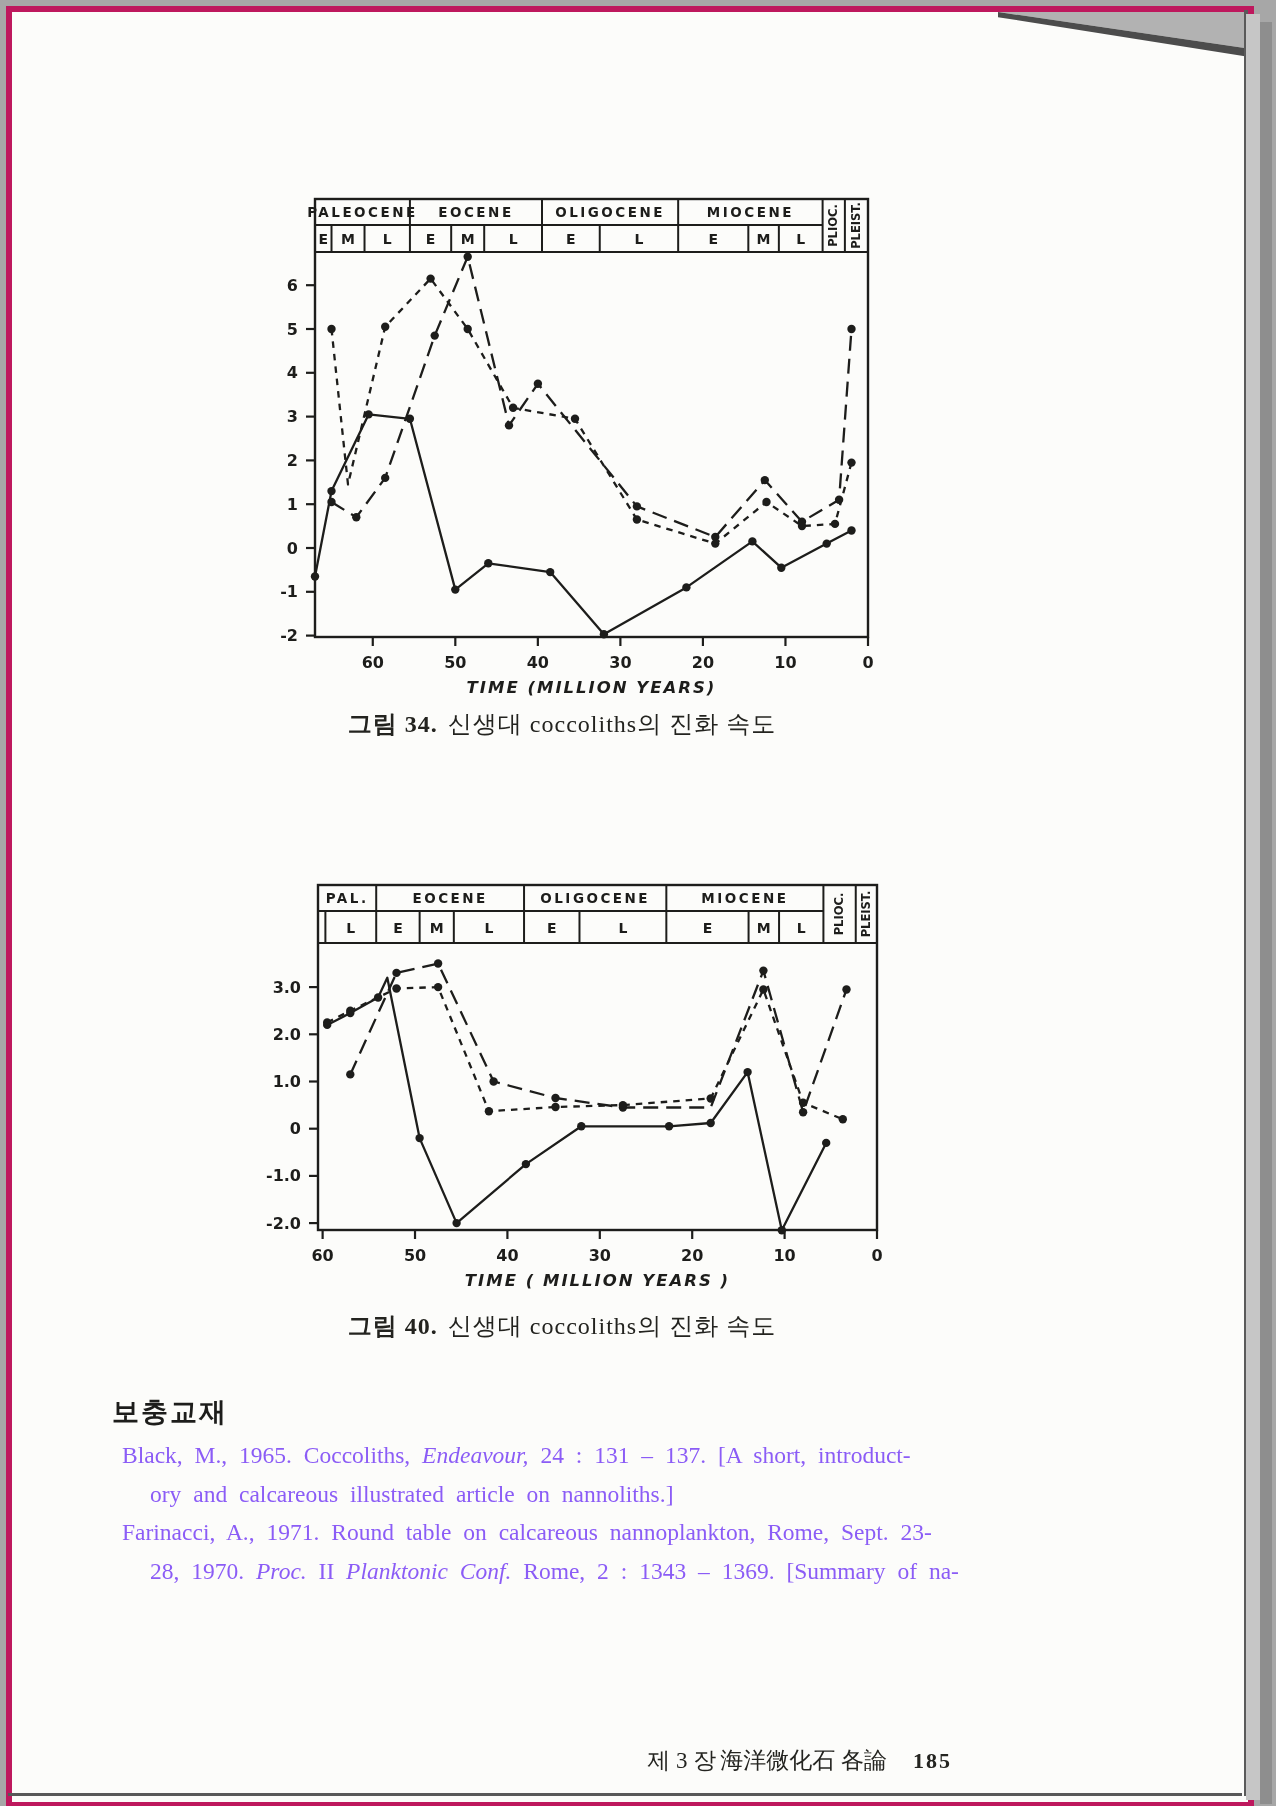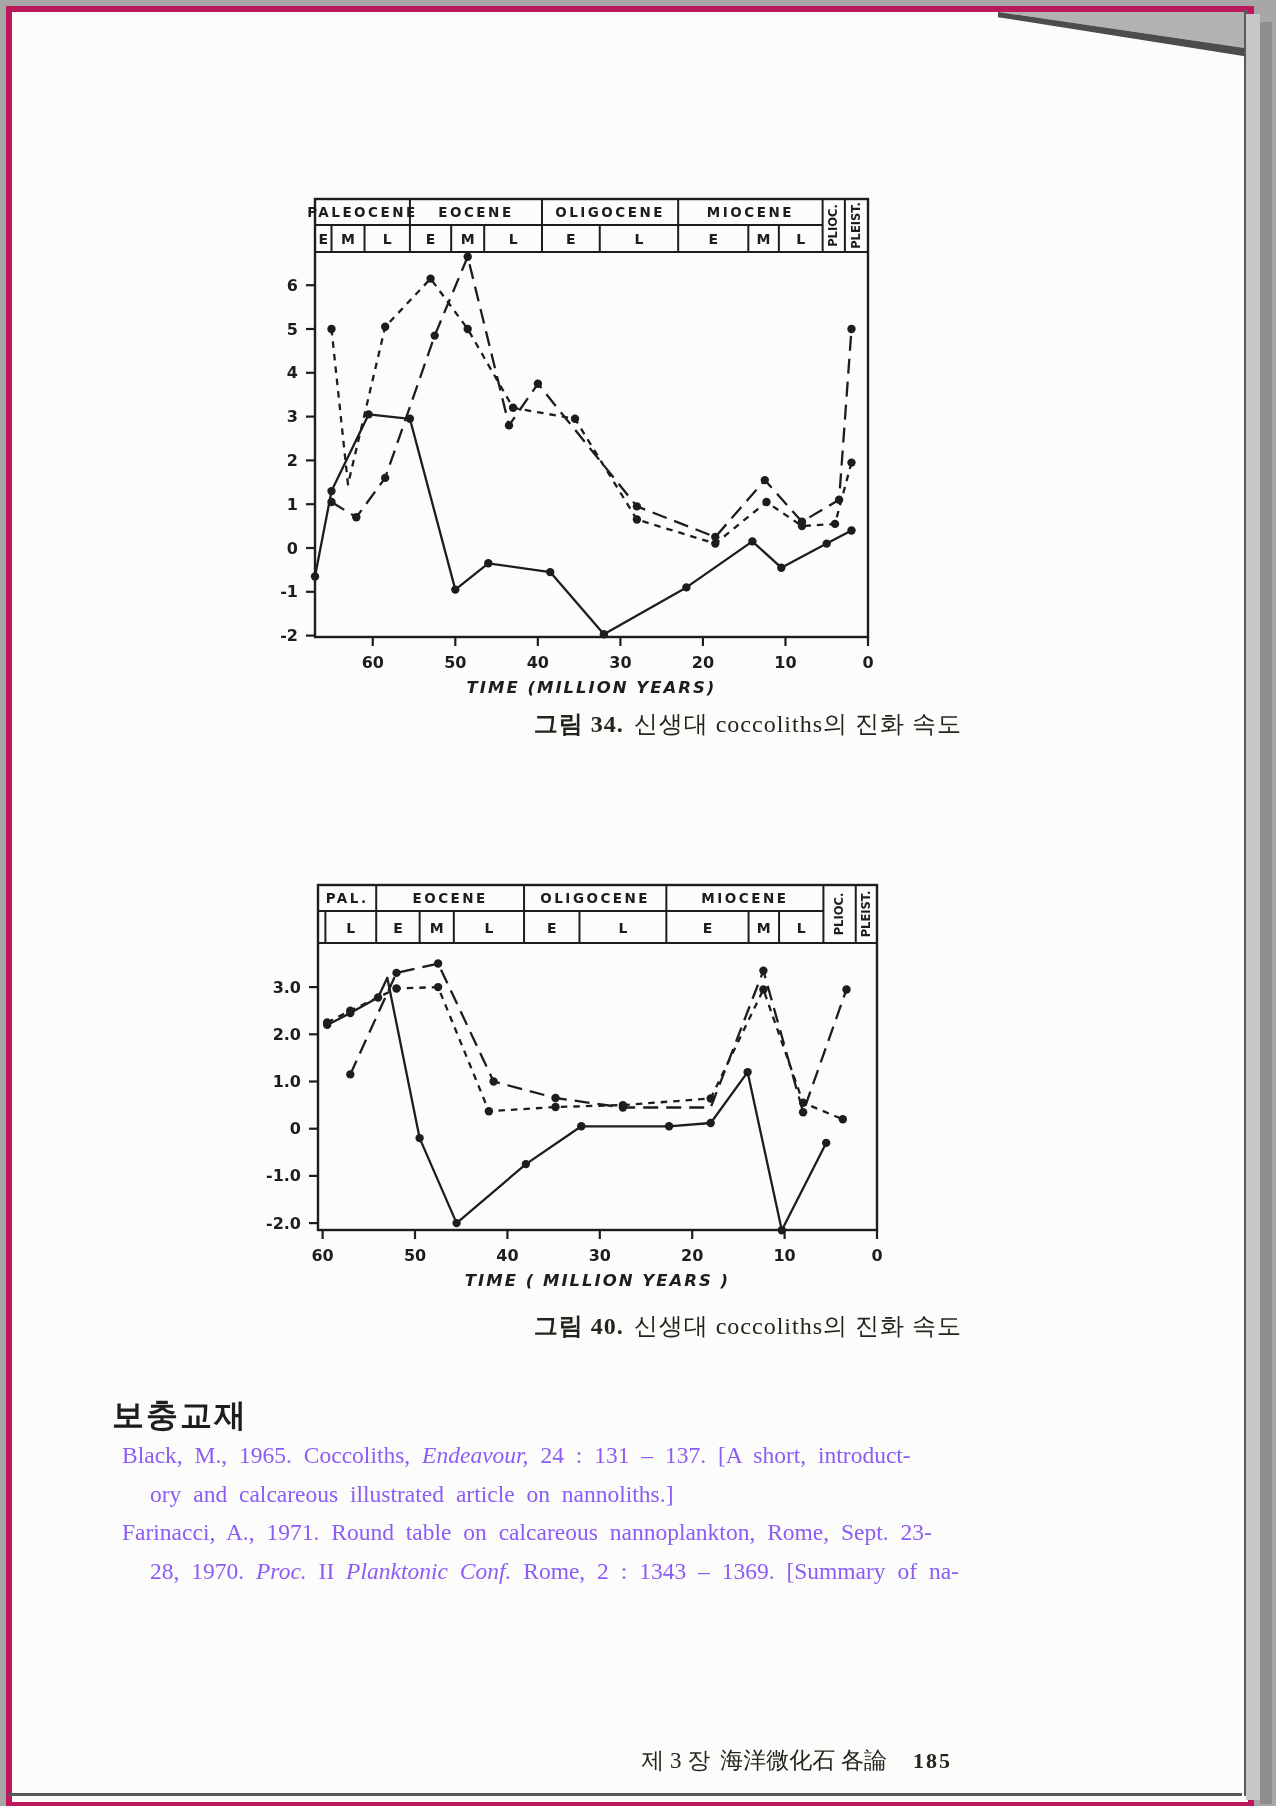--- a/index.html
+++ b/index.html
@@ -18,41 +18,41 @@
   .edge-strip-1{position:absolute;top:14px;right:16px;bottom:6px;width:14px;background:#c6c6c6;}
   .edge-strip-2{position:absolute;top:22px;right:4px;bottom:2px;width:12px;background:#8e8e8e;}
   .edge-strip-3{position:absolute;top:10px;right:28px;bottom:10px;width:4px;background:#5a5a5a;}
   .bottom-edge{position:absolute;left:8px;right:34px;bottom:10px;height:3px;background:#585858;}
   .corner{position:absolute;top:0;right:0;width:250px;height:52px;}
   .corner .grey{position:absolute;inset:0;background:#b2b2b2;clip-path:polygon(0 0,100% 0,100% 70%);}
   .corner .dark{position:absolute;inset:0;background:#4c4c4c;clip-path:polygon(0 0,100% 70%,100% 86%,0 10%);}
 
   .chart-layer{position:absolute;left:0;top:0;}
   .caption{
-    position:absolute;left:150px;width:800px;text-align:right;
+    position:absolute;left:150px;width:800px;text-align:center;
     font-size:24px;letter-spacing:1px;color:#23231f;
   }
   .caption .cap-label{font-weight:bold;margin-right:10px;}
   .supp-heading{
     position:absolute;left:100px;top:1382px;
     font-family:"DejaVu Sans","Liberation Sans",sans-serif;
-    font-weight:bold;font-size:32px;letter-spacing:2px;
+    font-weight:bold;font-size:27px;letter-spacing:2px;
   }
   .references{position:absolute;left:110px;top:1424px;width:1090px;}
   .ref-line{
     font-size:23.5px;line-height:38.5px;white-space:nowrap;
     word-spacing:6px;color:#8b5cf6;
   }
   .ref-line.indent{padding-left:28px;}
   .ref-line .it{font-style:italic;}
   .footer{
     position:absolute;left:400px;top:1733px;width:540px;text-align:right;
     font-size:23px;color:#242420;white-space:nowrap;
   }
-  .footer .gap{margin-left:10px;}
+  .footer .gap{margin-left:4px;}
   .footer .pagenum{font-weight:bold;margin-left:26px;font-size:22px;letter-spacing:2px;}
   svg text{fill:#1d1d1b;}
 </style>
 </head>
 <body>
 
 <div class="page">
 
   <div id="chart-0" class="chart-layer" style="left: 235px; top: 180px;"><svg width="670" height="515" viewBox="235 180 670 515">
         <g stroke="#1d1d1b" stroke-width="2.4" fill="none">

